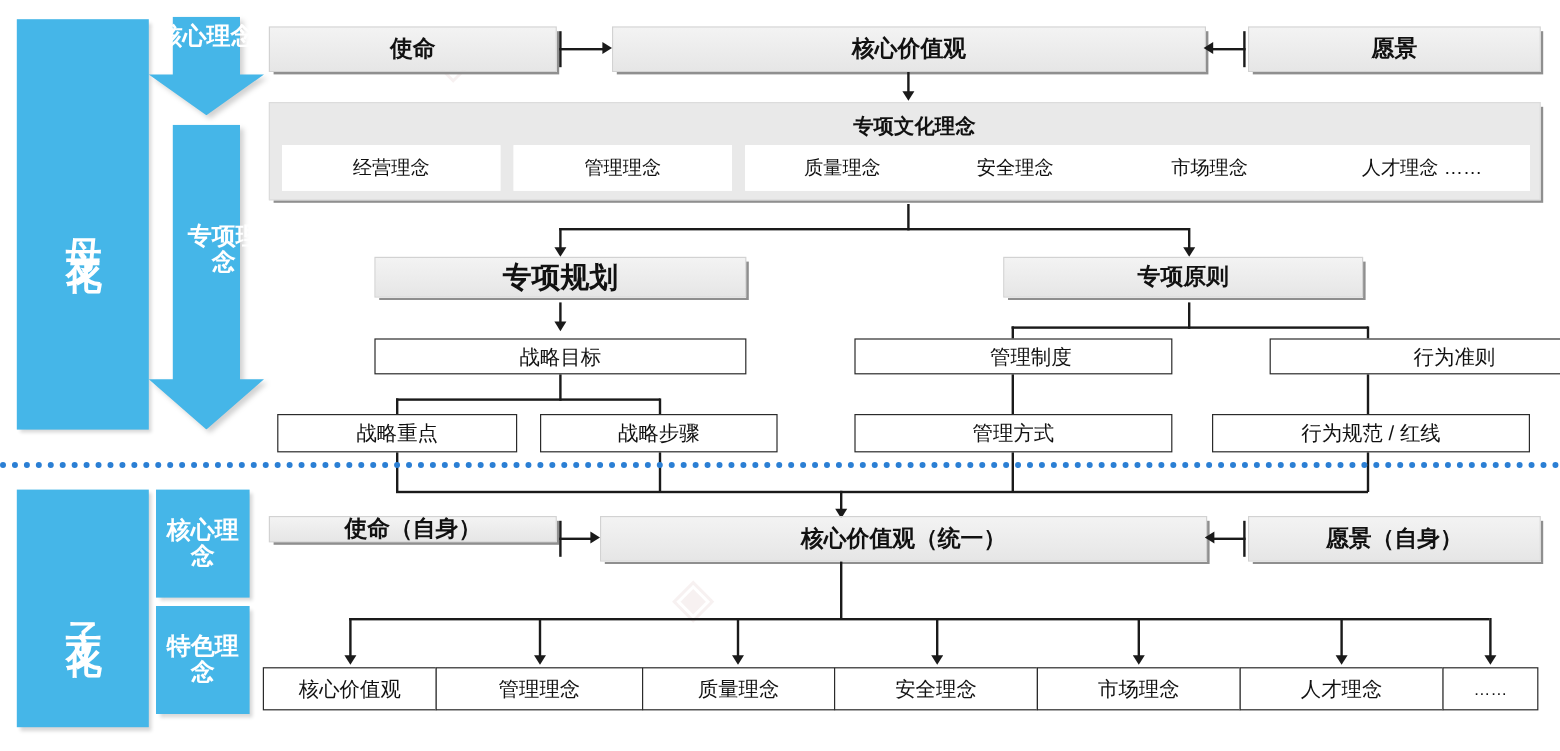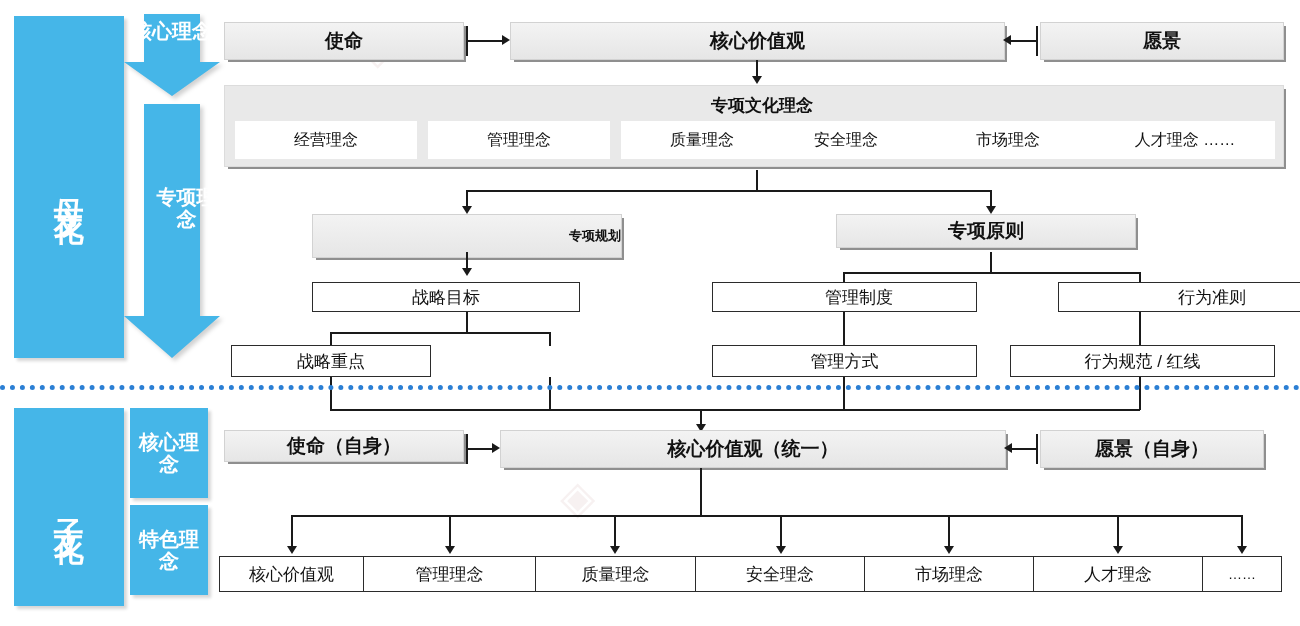--- a/index.html
+++ b/index.html
@@ -170,37 +170,40 @@
       </div>
   </div>
 
   <div class="vline" style="left:756px;top:170px;height:22px;"></div>
   <div class="hline" style="left:466px;top:190px;width:525px;"></div>
   <div class="vline" style="left:466px;top:190px;height:20px;"></div>
   <div class="arrowhead-down" style="left:462px;top:206px;"></div>
   <div class="vline" style="left:990px;top:190px;height:20px;"></div>
   <div class="arrowhead-down" style="left:986px;top:206px;"></div>
 
-  <div class="abs greybar" style="left:312px;top:214px;width:310px;height:44px;font-size:13px;justify-content:flex-end;">
+  <div class="abs greybar" style="left:312px;top:214px;width:310px;height:34px;font-size:24px;">
     <span>专项规划</span>
   </div>
   <div class="vline" style="left:466px;top:252px;height:20px;"></div>
   <div class="arrowhead-down" style="left:462px;top:268px;"></div>
 
-  <div class="abs wbox" style="left:312px;top:282px;width:268px;height:30px;">
+  <div class="abs wbox" style="left:312px;top:282px;width:310px;height:30px;">
     <span>战略目标</span>
   </div>
 
   <div class="vline" style="left:466px;top:312px;height:22px;"></div>
   <div class="hline" style="left:330px;top:332px;width:220px;"></div>
   <div class="vline" style="left:330px;top:332px;height:14px;"></div>
   <div class="vline" style="left:549px;top:332px;height:14px;"></div>
 
   <div class="abs wbox" style="left:231px;top:345px;width:200px;height:32px;">
     <span>战略重点</span>
+  </div>
+  <div class="abs wbox" style="left:450px;top:345px;width:198px;height:32px;">
+    <span>战略步骤</span>
   </div>
 
   <div class="abs greybar" style="left:836px;top:214px;width:300px;height:34px;font-size:19px;">
     <span>专项原则</span>
   </div>
 
   <div class="vline" style="left:990px;top:252px;height:22px;"></div>
   <div class="hline" style="left:843px;top:272px;width:297px;"></div>
   <div class="vline" style="left:843px;top:272px;height:12px;"></div>
   <div class="vline" style="left:1139px;top:272px;height:12px;"></div>
@@ -236,29 +239,29 @@
     <span>子文化</span>
   </div>
 
   <div class="abs blue-box" style="left:130px;top:408px;width:78px;height:90px;font-size:20px;">
     <span>核心理念</span>
   </div>
   <div class="abs blue-box" style="left:130px;top:505px;width:78px;height:90px;font-size:20px;">
     <span>特色理念</span>
   </div>
 
-  <div class="abs greybar" style="left:224px;top:430px;width:240px;height:32px;font-size:19px;">
+  <div class="abs greybar" style="left:224px;top:430px;width:240px;height:22px;font-size:19px;">
     <span>使命（自身）</span>
   </div>
 
   <div class="abs greybar" style="left:500px;top:430px;width:506px;height:38px;font-size:19px;">
     <span>核心价值观（统一）</span>
   </div>
 
-  <div class="abs greybar" style="left:1040px;top:430px;width:224px;height:38px;font-size:19px;">
+  <div class="abs greybar" style="left:1040px;top:430px;width:244px;height:38px;font-size:19px;">
     <span>愿景（自身）</span>
   </div>
 
   <div class="vline" style="left:466px;top:434px;height:30px;"></div>
   <div class="hline" style="left:466px;top:448px;width:28px;"></div>
   <div class="arrowhead-right" style="left:492px;top:443px;"></div>
 
   <div class="vline" style="left:1036px;top:434px;height:30px;"></div>
   <div class="hline" style="left:1010px;top:448px;width:28px;"></div>
   <div class="arrowhead-left" style="left:1004px;top:443px;"></div>

